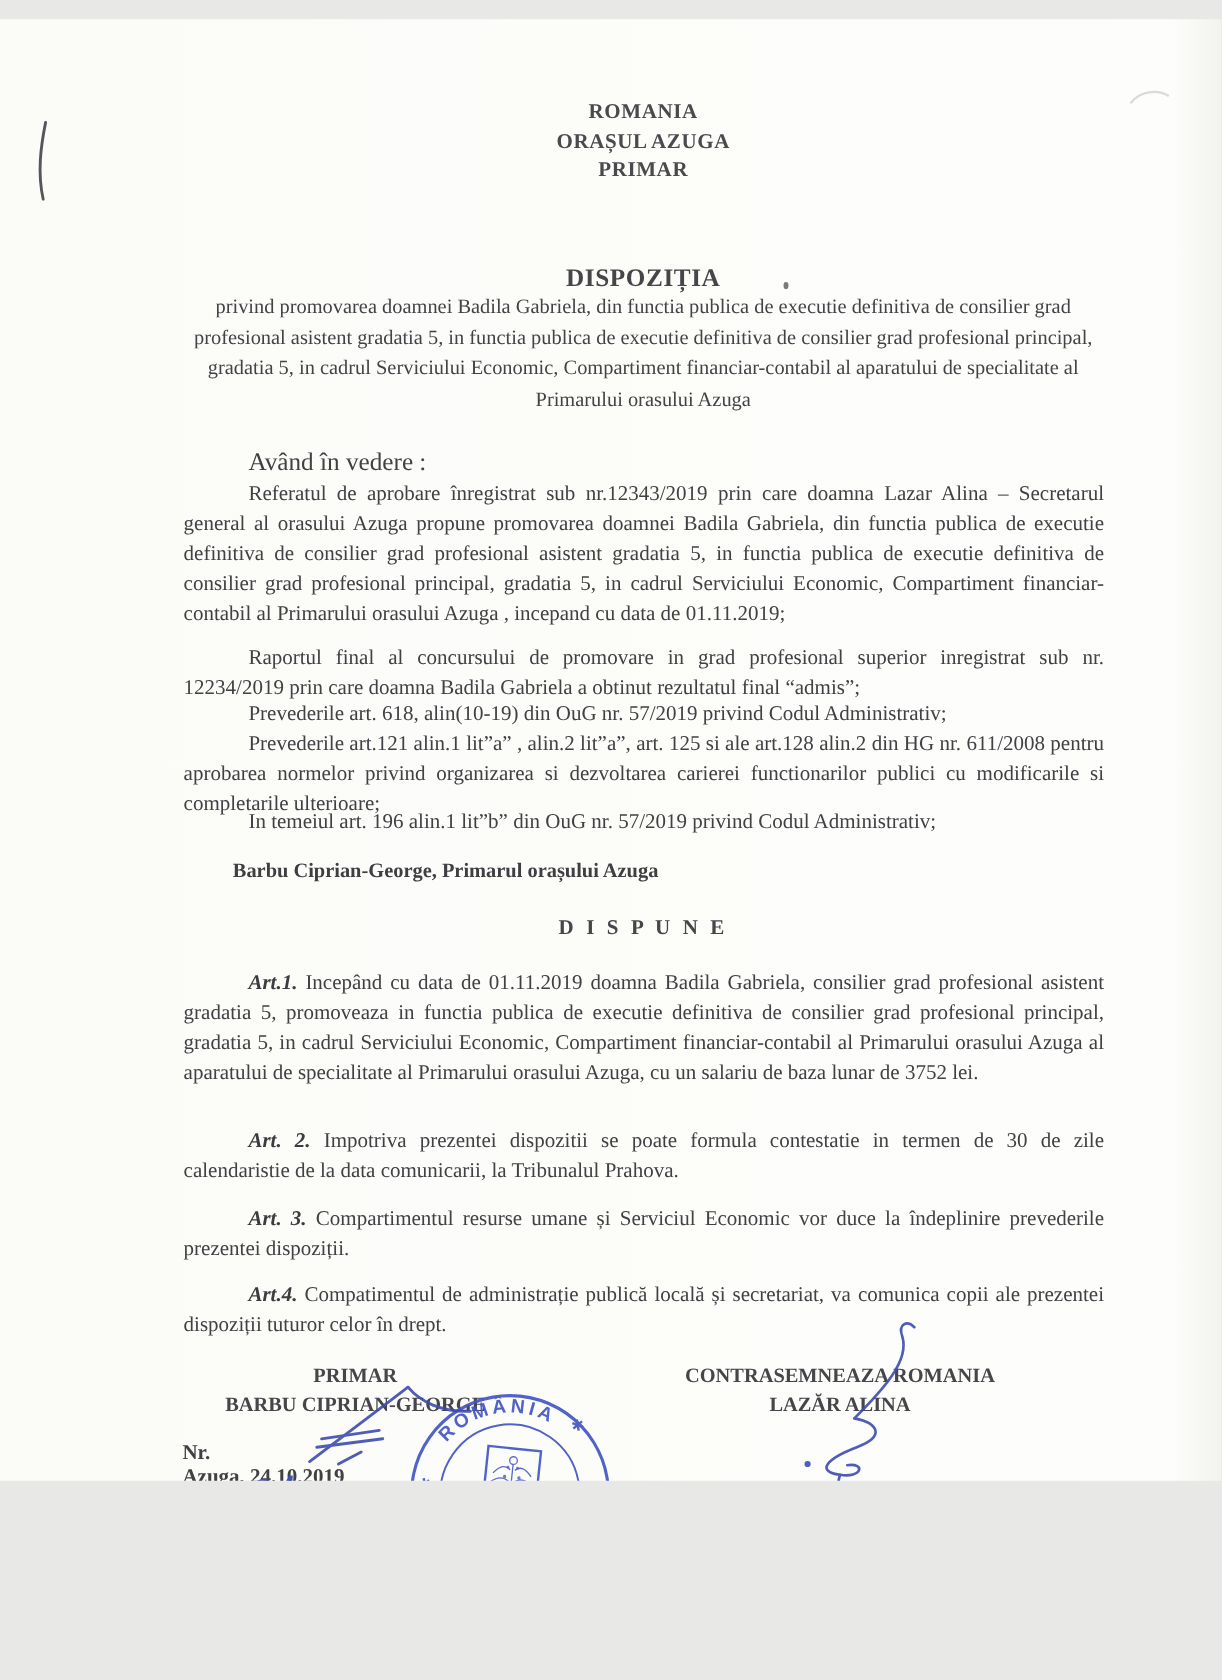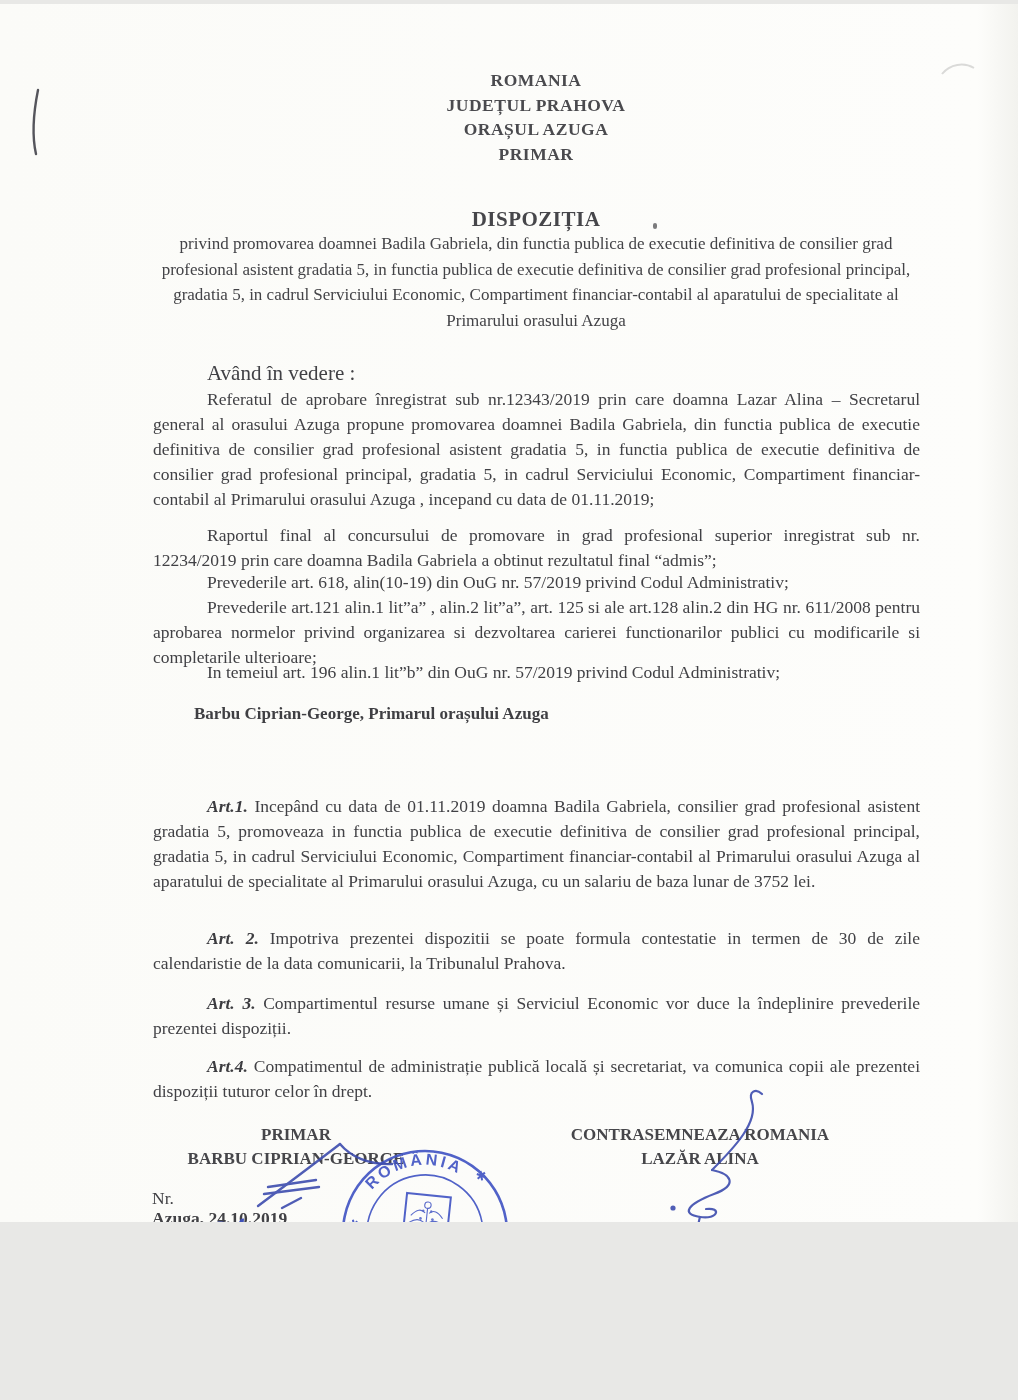--- a/index.html
+++ b/index.html
@@ -1,17 +1,17 @@
 <!DOCTYPE html>
 <html style="--ink-blue: #3f51b8; --stamp-blue: #4356c4;"><head>
 <meta charset="utf-8">
 <style>
   html,body{margin:0;padding:0;background:#e8e8e6;}
   .page{
-    position:relative;width:1018px;height:1218px;margin:4px auto;
+    position:relative;width:1018px;height:1218px;margin:16px auto;
     background:linear-gradient(90deg,#fbfbf8 0%,#fdfdfb 96%,#f2f2ee 100%);
     font-family:"Liberation Serif",serif;color:#3a3a3a;overflow:hidden;
   }
   .abs{position:absolute;}
   .letterhead{top:64px;left:153px;width:766px;text-align:center;
     font-weight:bold;font-size:17.5px;line-height:24.5px;color:#4a4a4e;letter-spacing:.5px;}
   .doc-title{top:203px;left:153px;width:766px;text-align:center;
     font-weight:bold;font-size:21px;color:#46464a;letter-spacing:.5px;}
   .doc-subtitle{top:227px;left:148px;width:776px;text-align:center;
     font-size:17px;line-height:25.5px;color:#434347;}
@@ -20,21 +20,21 @@
   .indent{text-indent:54px;}
   .preamble-heading{top:357px;left:207px;font-size:21px;color:#414145;}
   .issuer{top:700px;left:194px;font-size:17px;font-weight:bold;color:#3f3f43;}
   .dispune{top:746px;left:153px;width:766px;text-align:center;font-weight:bold;
     font-size:17.5px;letter-spacing:3px;color:#46464a;}
   .art-label{font-weight:bold;color:#3c3c40;font-style:italic;}
   .sig-col{font-weight:bold;font-size:17px;line-height:24px;text-align:center;color:#46464a;}
   .sig-left{top:1119px;left:158px;width:276px;}
   .sig-right{top:1119px;left:545px;width:310px;}
   .place-date{top:1204px;left:152px;font-weight:bold;font-size:17.5px;color:#414145;}
-  .nr-label{top:1184px;left:152px;font-weight:normal;font-size:17.5px;color:#414145;}
+  .nr-label{top:1184px;left:152px;font-weight:bold;font-size:17.5px;color:#414145;}
   .hand{color:var(--ink-blue,#3f51b8);font-style:italic;font-family:"DejaVu Serif",serif;}
   .hand-number{top:1212px;left:184px;font-size:30px;transform:rotate(-7deg);letter-spacing:4px;}
   .nr-underline{top:1252px;left:179px;width:102px;border-top:1.6px solid #43434f;}
   .hand-date{top:1318px;left:262px;font-size:25px;transform:rotate(-3deg);letter-spacing:2px;z-index:6;}
   .box-stamp{top:1246px;left:222px;width:158px;height:106px;z-index:3;
     border:2px solid rgba(101,119,206,.8);text-align:center;
     font-family:"Liberation Sans",sans-serif;color:#8593d8;padding-top:5px;box-sizing:border-box;}
   .bs1{font-size:15px;letter-spacing:1px;color:#7d8ed6;}
   .bs2{font-size:9px;line-height:11px;}
   .bs3{font-size:14px;letter-spacing:4px;color:#7d8ed6;}
@@ -53,36 +53,36 @@
   <svg class="abs" style="top:78px;left:22px;" width="36" height="84">
     <path d="M 16 8 C 12 28, 9 50, 14 72" fill="none" stroke="#55555c" stroke-width="2.4" stroke-linecap="round"></path>
   </svg>
   <svg class="abs" style="top:52px;left:938px;opacity:.35;" width="40" height="28">
     <path d="M 4 18 C 12 8, 26 6, 36 12" fill="none" stroke="#9a9a9a" stroke-width="2"></path>
   </svg>
   <div class="abs stray-dot"></div>
 
   <div class="abs letterhead">
     <div>ROMANIA</div>
-    <div>JUDEȚUL PRAHOVA</div>
     <div>ORAȘUL AZUGA</div>
     <div>PRIMAR</div>
   </div>
 
   <div class="abs doc-title">DISPOZIȚIA</div>
   <div class="abs doc-subtitle">privind promovarea doamnei Badila Gabriela, din functia publica de executie definitiva de consilier grad profesional asistent gradatia 5, in functia publica de executie definitiva de consilier grad profesional principal, gradatia 5, in cadrul Serviciului Economic, Compartiment financiar-contabil al aparatului de specialitate al Primarului orasului Azuga</div>
 
   <div class="abs preamble-heading">Având în vedere :</div>
   <p class="abs body-par indent" style="top:383px;">Referatul de aprobare înregistrat sub nr.12343/2019  prin care doamna Lazar Alina – Secretarul general al orasului Azuga propune promovarea doamnei Badila Gabriela, din functia publica de executie definitiva de  consilier grad profesional asistent gradatia 5, in functia publica de executie definitiva de consilier grad profesional principal, gradatia 5, in cadrul Serviciului Economic, Compartiment financiar-contabil al Primarului orasului Azuga , incepand cu data de 01.11.2019;</p>
   <p class="abs body-par indent" style="top:519px;">Raportul final al concursului de promovare in grad profesional superior inregistrat sub nr. 12234/2019 prin care doamna Badila Gabriela a obtinut rezultatul final “admis”;</p>
   <p class="abs body-par indent" style="top:566px;">Prevederile art. 618, alin(10-19) din OuG nr. 57/2019 privind Codul Administrativ;</p>
   <p class="abs body-par indent" style="top:591px;">Prevederile  art.121 alin.1 lit”a” , alin.2 lit”a”, art. 125 si ale art.128 alin.2 din HG nr. 611/2008 pentru aprobarea normelor privind organizarea si dezvoltarea carierei functionarilor publici cu modificarile si completarile ulterioare;</p>
   <p class="abs body-par indent" style="top:656px;">In temeiul art. 196 alin.1 lit”b” din OuG nr. 57/2019 privind Codul Administrativ;</p>
 
   <div class="abs issuer">Barbu Ciprian-George, Primarul orașului Azuga</div>
+  <div class="abs dispune">D I S P U N E</div>
 
   <p class="abs body-par indent" style="top:790px;"><b class="art-label">Art.1.</b> <span>Incepând cu data de 01.11.2019 doamna Badila Gabriela, consilier grad profesional asistent gradatia 5, promoveaza in functia publica de executie definitiva de consilier grad profesional principal, gradatia 5, in cadrul Serviciului Economic, Compartiment financiar-contabil al Primarului orasului Azuga al aparatului de specialitate al Primarului orasului Azuga, cu un salariu de baza lunar de 3752 lei.</span></p>
   <p class="abs body-par indent" style="top:922px;"><b class="art-label">Art. 2.</b> <span>Impotriva prezentei dispozitii se poate formula contestatie in termen de 30 de zile calendaristie de la data comunicarii, la Tribunalul Prahova.</span></p>
   <p class="abs body-par indent" style="top:987px;"><b class="art-label">Art. 3.</b> <span>Compartimentul resurse umane și Serviciul Economic vor duce la îndeplinire prevederile prezentei dispoziții.</span></p>
   <p class="abs body-par indent" style="top:1050px;"><b class="art-label">Art.4.</b> <span>Compatimentul de administrație publică locală și secretariat,  va comunica copii ale prezentei dispoziții tuturor celor în drept.</span></p>
 
   <div class="abs sig-col sig-left">
     <div>PRIMAR</div>
     <div>BARBU CIPRIAN-GEORGE</div>
   </div>

